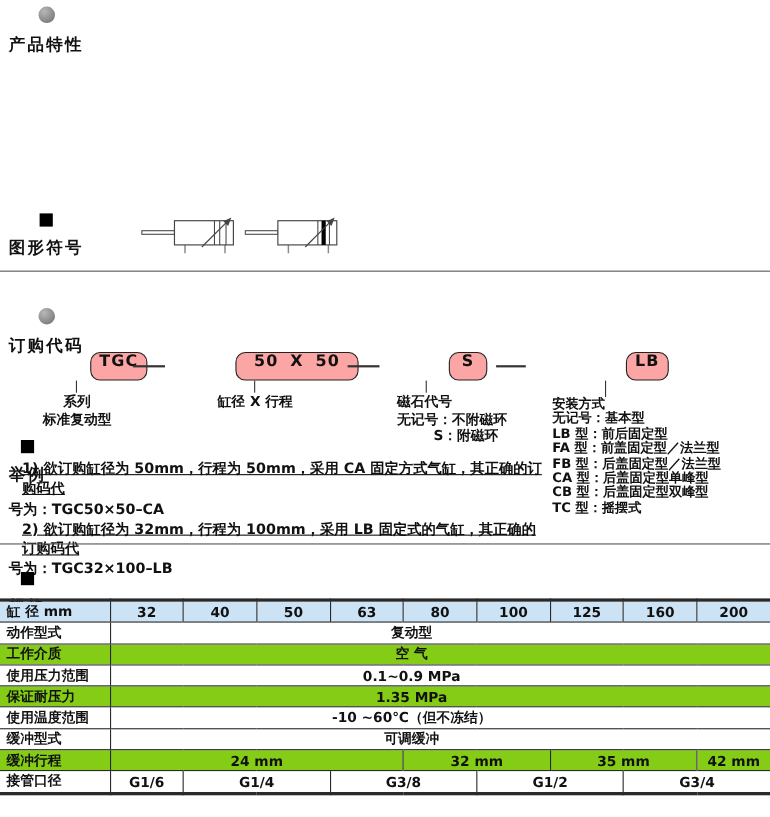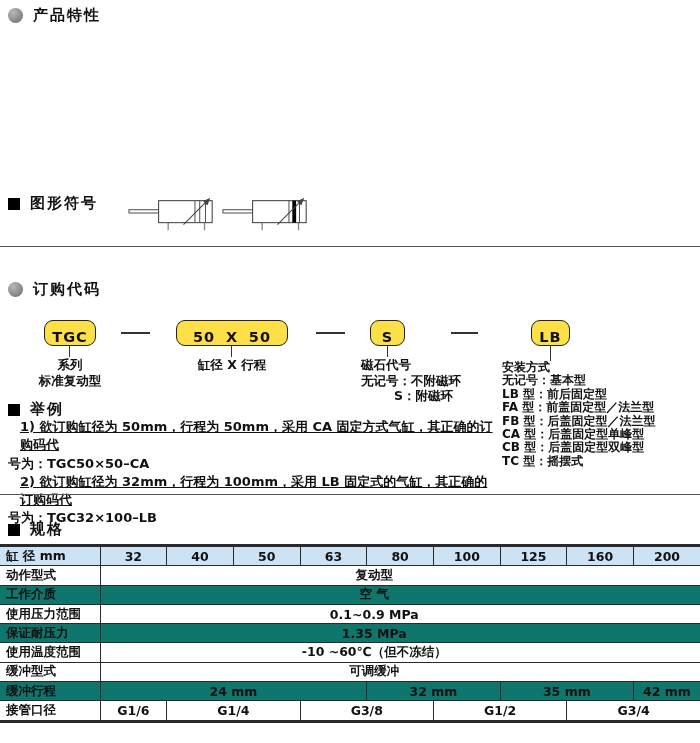--- a/index.html
+++ b/index.html
@@ -2,39 +2,39 @@
 <html><head>
 <meta charset="utf-8">
 <style>
   html,body{margin:0;padding:0;background:#fff;}
   .page{
     position:relative;width:700px;height:743px;background:#ffffff;
     font-family:"DejaVu Sans",sans-serif;color:#111;overflow:hidden;
   }
   
   .sec-head{position:absolute;display:flex;align-items:center;gap:10px;
-    font-size:15px;font-weight:bold;letter-spacing:2px;}
+    font-size:15px;font-weight:bold;letter-spacing:2px;flex-direction:column;}
   .bullet-circle{width:15px;height:15px;border-radius:50%;
     background:radial-gradient(circle at 35% 30%,#b8b8b8,#6a6a6a);flex:0 0 auto;}
   .bullet-square{width:12px;height:12px;background:#000;flex:0 0 auto;}
   
   .features-lines{position:absolute;top:23px;left:8px;width:600px;
     font-size:13.5px;font-weight:bold;line-height:18.2px;letter-spacing:0.5px;}
   .ind-a{padding-left:18px;}
   .ind-b{padding-left:70px;}
   .ind-c{padding-left:56px;}
   
   .symbol{position:absolute;top:197px;}
   
   .divider{position:absolute;left:0;width:700px;height:0;border-top:1.5px solid #555;}
   
   .code-box{position:absolute;top:320px;height:26px;box-sizing:border-box;
-    background:#fde047;border:1.6px solid #222;border-radius:9px;
-    display:flex;align-items:flex-end;justify-content:center;
-    font-size:14.5px;font-weight:bold;letter-spacing:1px;}
+    background:#fca5a5;border:1.6px solid #222;border-radius:9px;
+    display:flex;align-items:flex-start;justify-content:center;
+    font-size:14.5px;font-weight:bold;letter-spacing:1px;margin-left:38px;}
   .dash{position:absolute;top:332px;height:0;border-top:2px solid #333;}
   .conn{position:absolute;width:0;border-left:1.5px solid #333;}
   .lbl-block{position:absolute;font-size:12.5px;font-weight:bold;line-height:15.5px;}
   .lbl-center{text-align:center;}
   .mount-list{font-size:12px;line-height:13.4px;}
   .magnet-ind{padding-left:33px;}
   
   .ex-lines{position:absolute;top:418px;left:8px;width:492px;
     font-size:13px;font-weight:bold;line-height:18.3px;}
   .ex-ind{padding-left:12px;text-decoration:underline;}
@@ -42,21 +42,21 @@
   .specs-table{position:absolute;top:544px;left:0;width:700px;
     border-collapse:collapse;table-layout:fixed;
     border-top:3px solid #2a2a2a;border-bottom:3px solid #2a2a2a;}
   .specs-table td{height:18.3px;padding:0;font-size:12.5px;font-weight:bold;
     text-align:center;border-top:1px solid #2a2a2a;overflow:hidden;white-space:nowrap;}
   .specs-table tr:first-child td{border-top:none;}
   .specs-table td + td{border-left:1px solid #2a2a2a;}
   .specs-table td.lbl{text-align:left;padding-left:6px;}
   .specs-table td.vwide{padding-right:52px;}
   .r-blue{background:#cbe3f5;}
-  .r-green{background:#0f766e;}
+  .r-green{background:#84cc16;}
 </style>
 </head>
 <body>
 
 <div class="page">
 
   <div class="sec-head" style="top:6px;left:8px;">
     <span class="bullet-circle"></span>
     <span>产品特性</span>
   </div>

